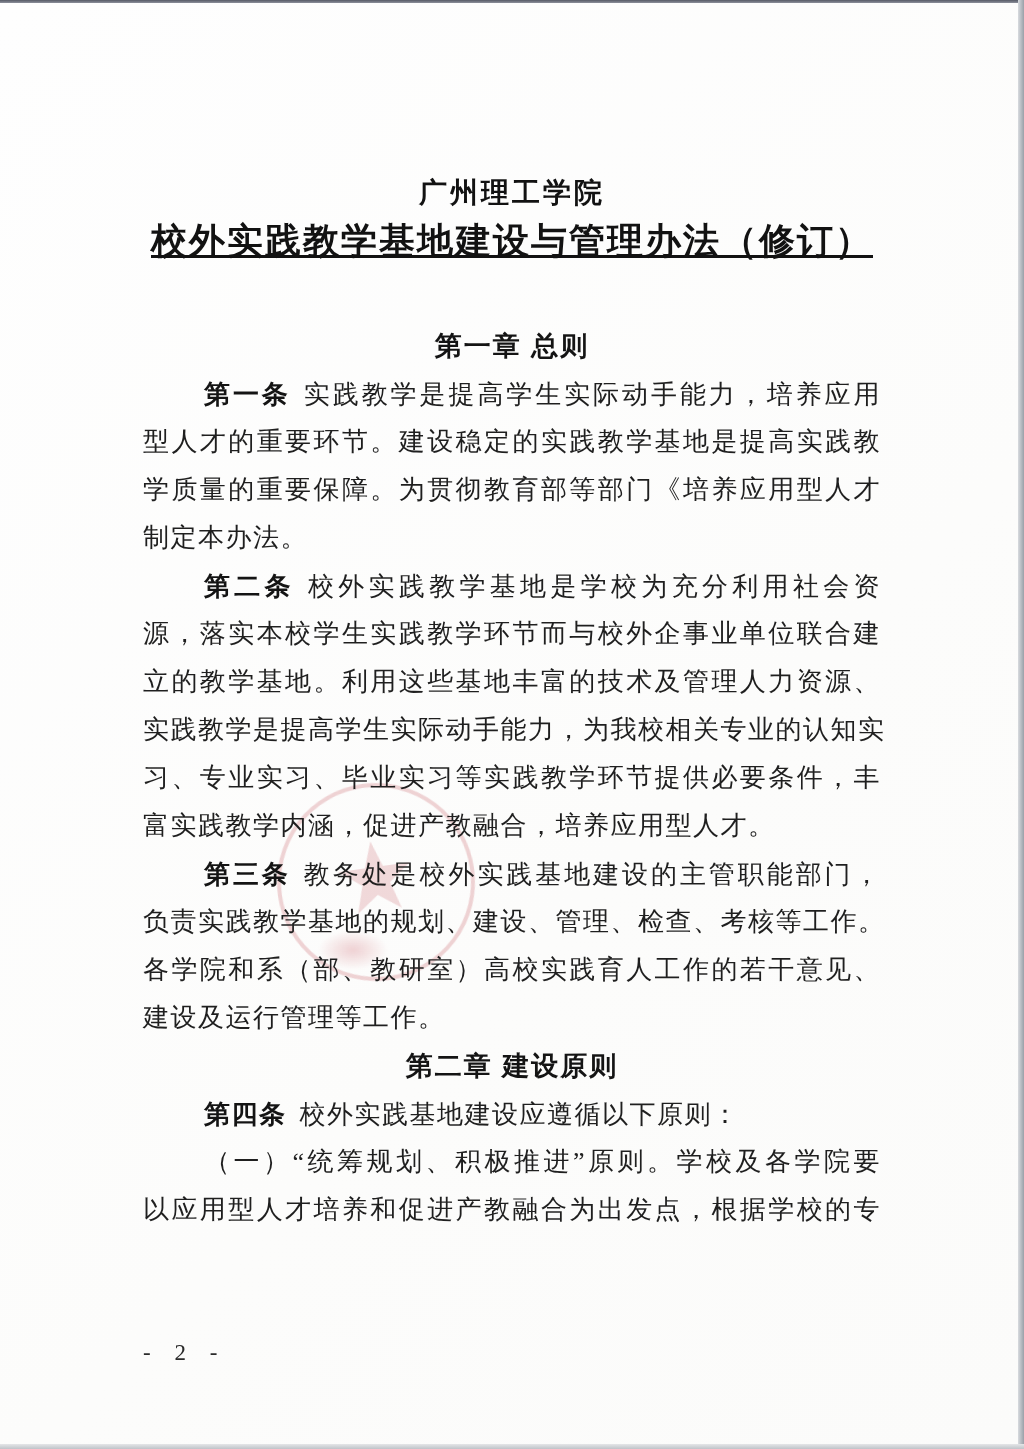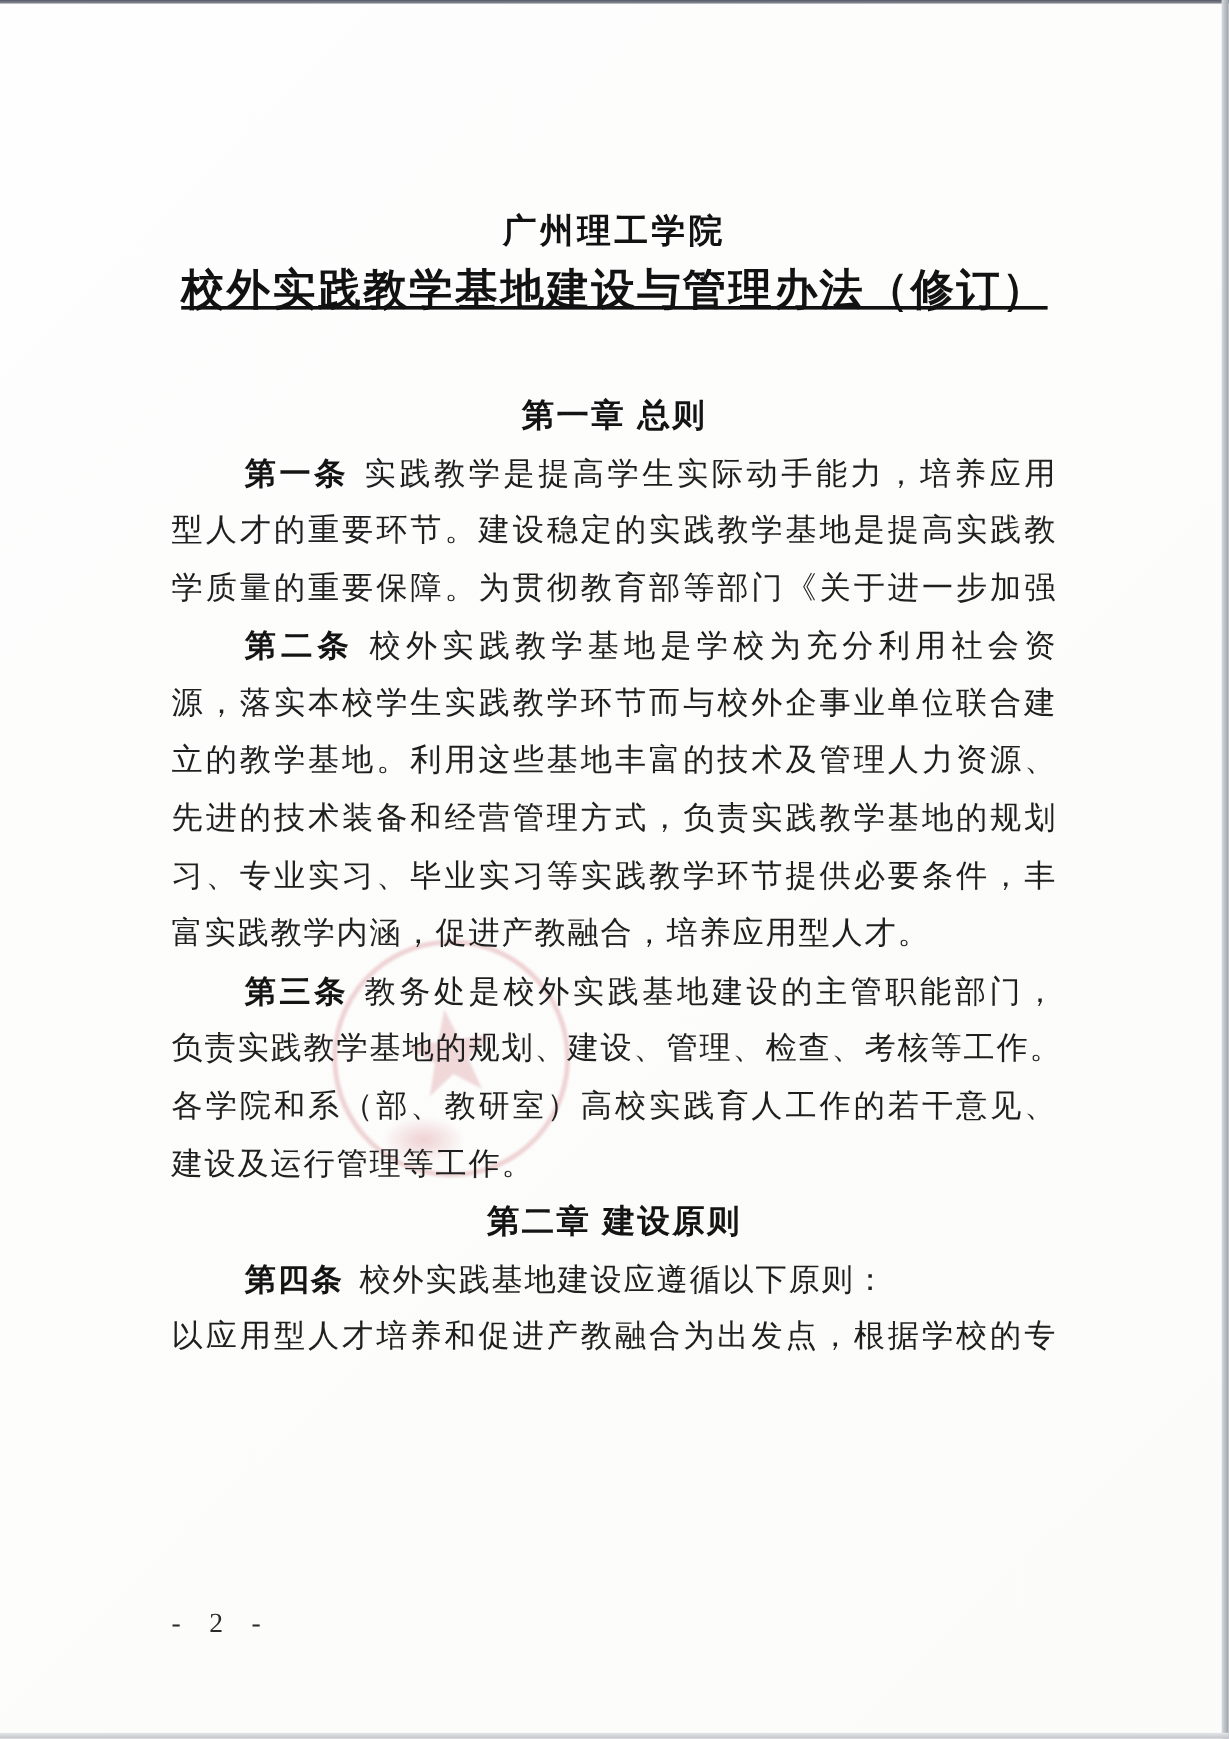--- a/index.html
+++ b/index.html
@@ -132,32 +132,34 @@
   <div class="stamp-mark"></div>
 
   <div class="content">
     <h1 class="doc-title-1">广州理工学院</h1>
     <h1 class="doc-title-2">校外实践教学基地建设与管理办法（修订）</h1>
 
     <div class="doc-body" id="doc-lines">
         <div class="line chapter">第一章 总则</div>
         <div class="line indent"><span class="lead">第一条</span>实践教学是提高学生实际动手能力，培养应用</div>
         <div class="line">型人才的重要环节。建设稳定的实践教学基地是提高实践教</div>
-        <div class="line">学质量的重要保障。为贯彻教育部等部门《关于进一步加强</div>
+        <div class="line">学质量的重要保障。为贯彻教育部等部门《培养应用型人才</div>
+        <div class="line short">制定本办法。</div>
         <div class="line indent"><span class="lead">第二条</span>校外实践教学基地是学校为充分利用社会资</div>
         <div class="line">源，落实本校学生实践教学环节而与校外企事业单位联合建</div>
         <div class="line">立的教学基地。利用这些基地丰富的技术及管理人力资源、</div>
-        <div class="line">先进的技术装备和经营管理方式，负责实践教学基地的规划</div>
+        <div class="line">实践教学是提高学生实际动手能力，为我校相关专业的认知实</div>
         <div class="line">习、专业实习、毕业实习等实践教学环节提供必要条件，丰</div>
         <div class="line short">富实践教学内涵，促进产教融合，培养应用型人才。</div>
         <div class="line indent"><span class="lead">第三条</span>教务处是校外实践基地建设的主管职能部门，</div>
         <div class="line">负责实践教学基地的规划、建设、管理、检查、考核等工作。</div>
         <div class="line">各学院和系（部、教研室）高校实践育人工作的若干意见、</div>
         <div class="line short">建设及运行管理等工作。</div>
         <div class="line chapter">第二章 建设原则</div>
         <div class="line indent short"><span class="lead">第四条</span>校外实践基地建设应遵循以下原则：</div>
+        <div class="line indent">（一）“统筹规划、积极推进”原则。学校及各学院要</div>
         <div class="line">以应用型人才培养和促进产教融合为出发点，根据学校的专</div>
       </div>
   </div>
 
   <div class="page-number">- 2 -</div>
 
 </div>
 
 </body></html>

